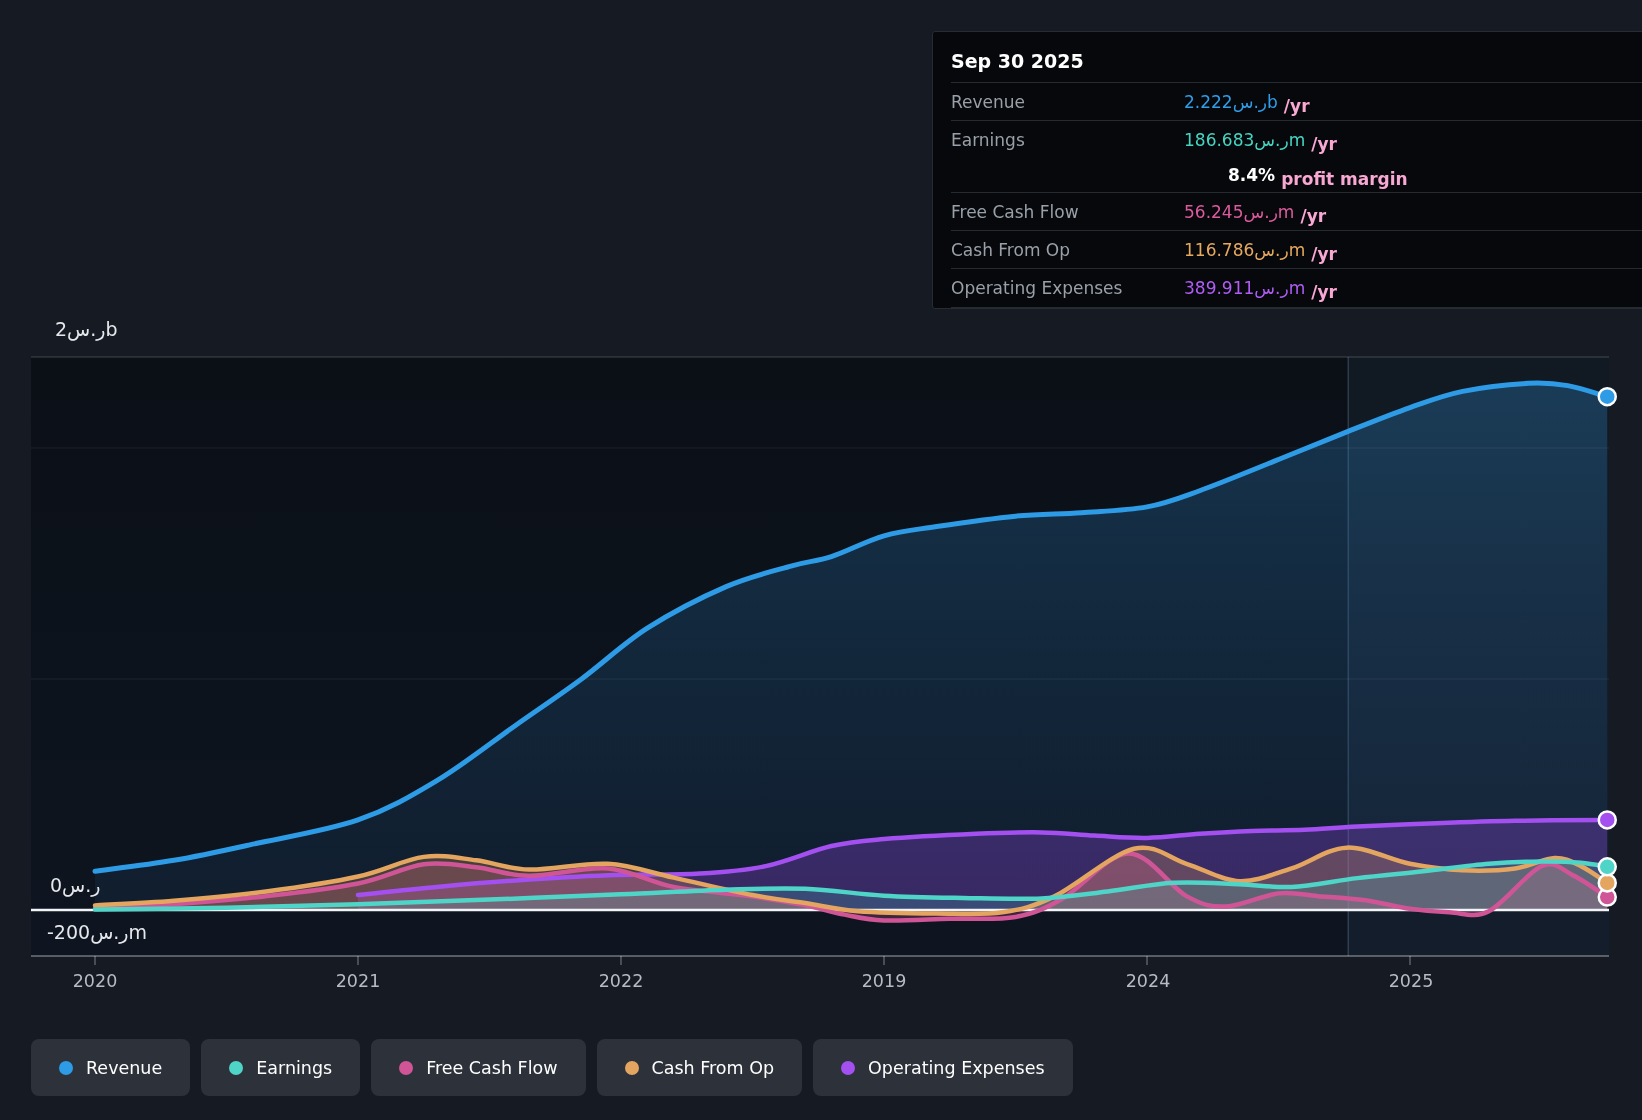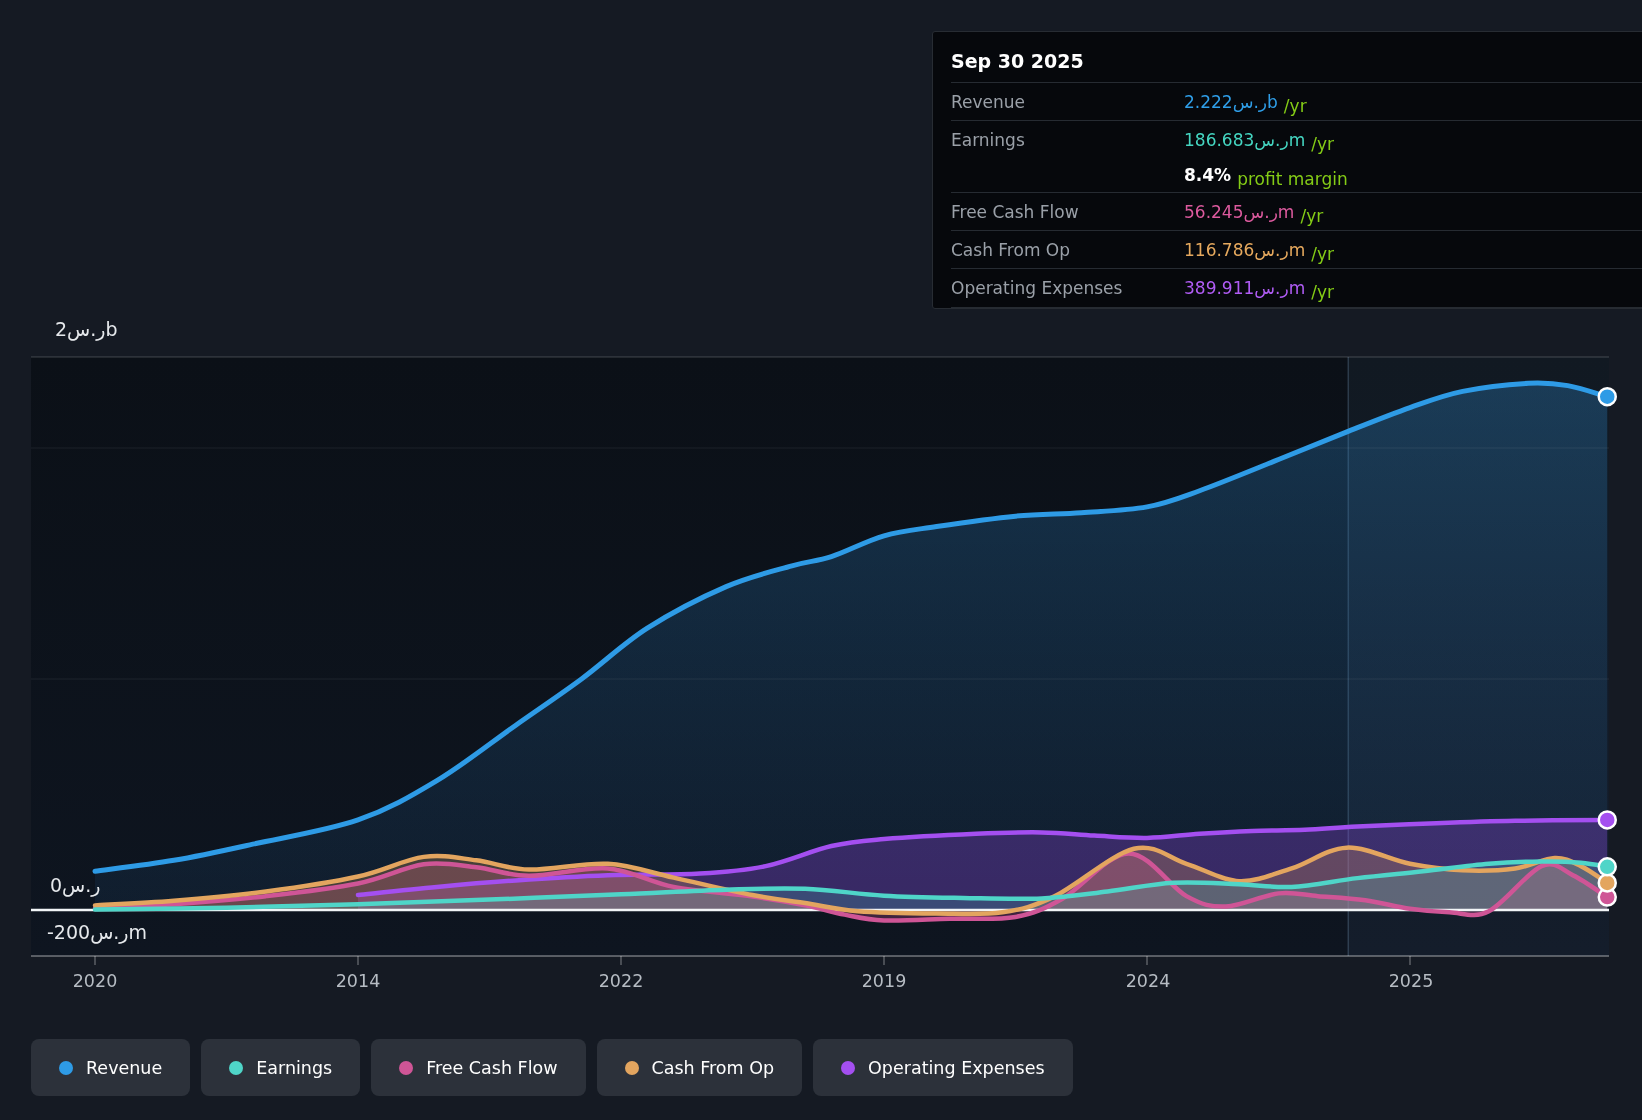--- a/index.html
+++ b/index.html
@@ -11,23 +11,23 @@
   
   .tooltip{position:absolute;left:932px;top:31px;width:775px;height:278px;
            background:#06080c;border:1px solid #272c33;border-radius:3px;
            box-sizing:border-box;padding:10px 18px 8px 18px;z-index:5;}
   .tt-title{font-size:19px;font-weight:bold;color:#ffffff;padding:8px 0 10px 0;}
   .tt-row{display:flex;align-items:center;border-top:1px solid #262b32;
           min-height:37px;font-size:17px;}
   .tt-row.noline{border-top:none;min-height:34px;}
   .tt-label{width:233px;color:#9aa0a8;flex:none;}
   .tt-val{font-weight:normal;}
-  .tt-suffix{color:#84cc16;font-weight:normal;margin-left:6px;margin-top:8px;}
+  .tt-suffix{color:#f9a8d4;font-weight:bold;margin-left:6px;margin-top:8px;}
   .tt-bottom{border-top:1px solid #262b32;height:6px;margin-top:1px;}
-  .pm-strong{color:#ffffff;font-weight:bold;}
+  .pm-strong{color:#ffffff;font-weight:bold;margin-left:44px;}
 
   
   .axis-label{position:absolute;color:#e6e9ec;font-size:19px;z-index:3;}
   .x-year{position:absolute;color:#b6bcc3;font-size:17.5px;transform:translateX(-50%);
           top:971px;z-index:3;text-align:right;}
 
   
   .legend{position:absolute;left:31px;top:1039px;display:flex;gap:11px;z-index:4;}
   .pill{display:flex;align-items:center;gap:13px;height:57px;padding:0 28px;
         background:#2c313a;border-radius:8px;font-size:17.5px;color:#ffffff;
@@ -79,21 +79,21 @@
       <circle cx="1607.25" cy="882.973" r="8.5" fill="#e3a55f" stroke="#ffffff" stroke-width="2.5"></circle>
       <circle cx="1607.25" cy="866.803" r="8.5" fill="#4fd5c8" stroke="#ffffff" stroke-width="2.5"></circle>
       <circle cx="1607.25" cy="396.71799999999996" r="8.5" fill="#2e9be6" stroke="#ffffff" stroke-width="2.5"></circle>
     </svg>
 
   <div class="axis-label" style="left:55px;top:318px;">2ر.سb</div>
   <div class="axis-label" style="left:50px;top:874px;">0ر.س</div>
   <div class="axis-label" style="left:47px;top:921px;">-200ر.سm</div>
 
   <div class="x-year" style="left:95px">2020</div>
-  <div class="x-year" style="left:358px">2014</div>
+  <div class="x-year" style="left:358px">2021</div>
   <div class="x-year" style="left:621px">2022</div>
   <div class="x-year" style="left:884px">2019</div>
   <div class="x-year" style="left:1148px">2024</div>
   <div class="x-year" style="left:1411px">2025</div>
 
   <div class="tooltip">
     <div class="tt-title">Sep 30 2025</div>
     <div class="tt-row">
       <div class="tt-label">Revenue</div>
       <div class="tt-val" style="color:#2f9ee8">2.222ر.سb</div>

